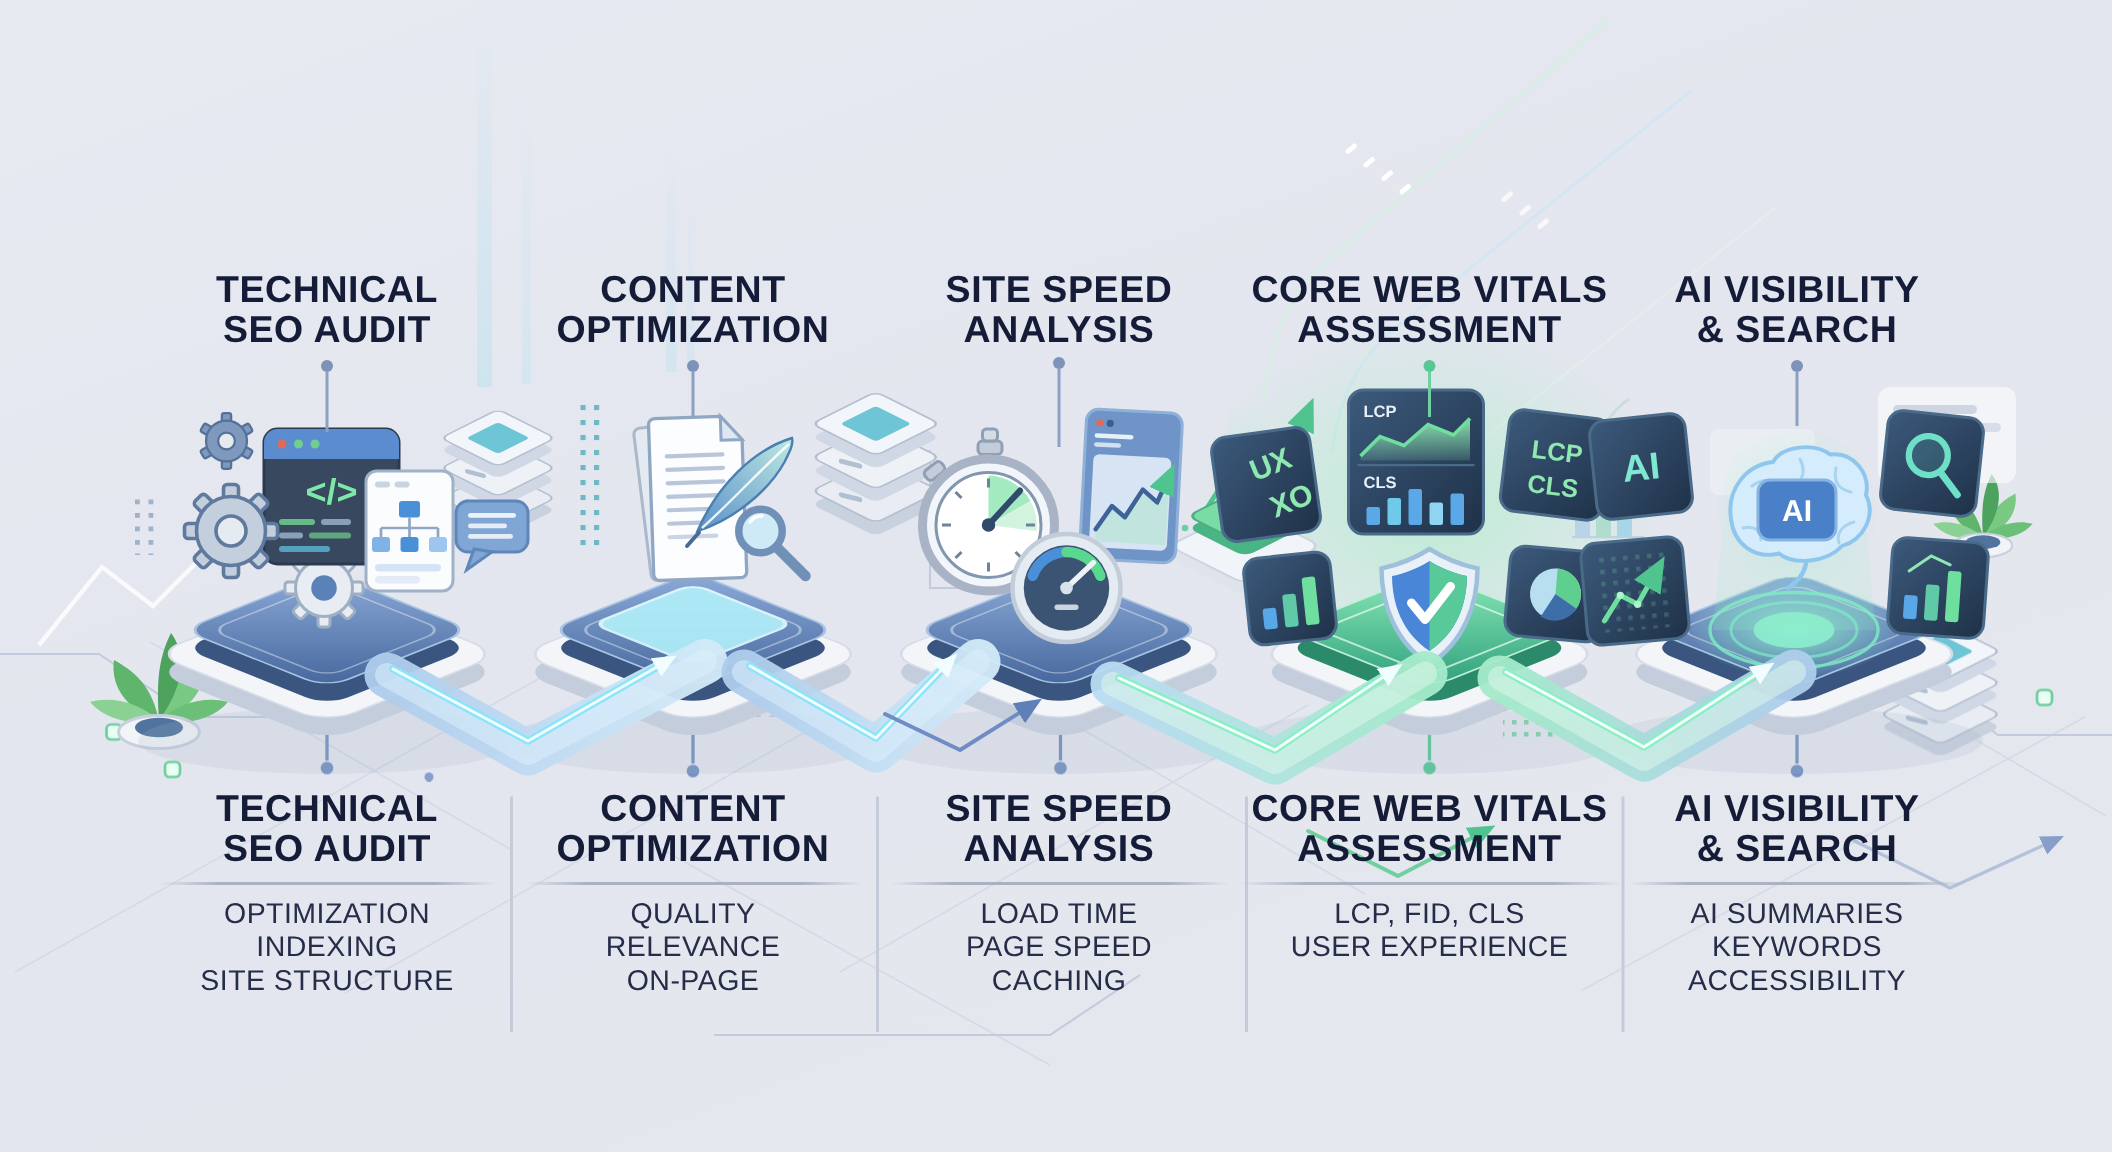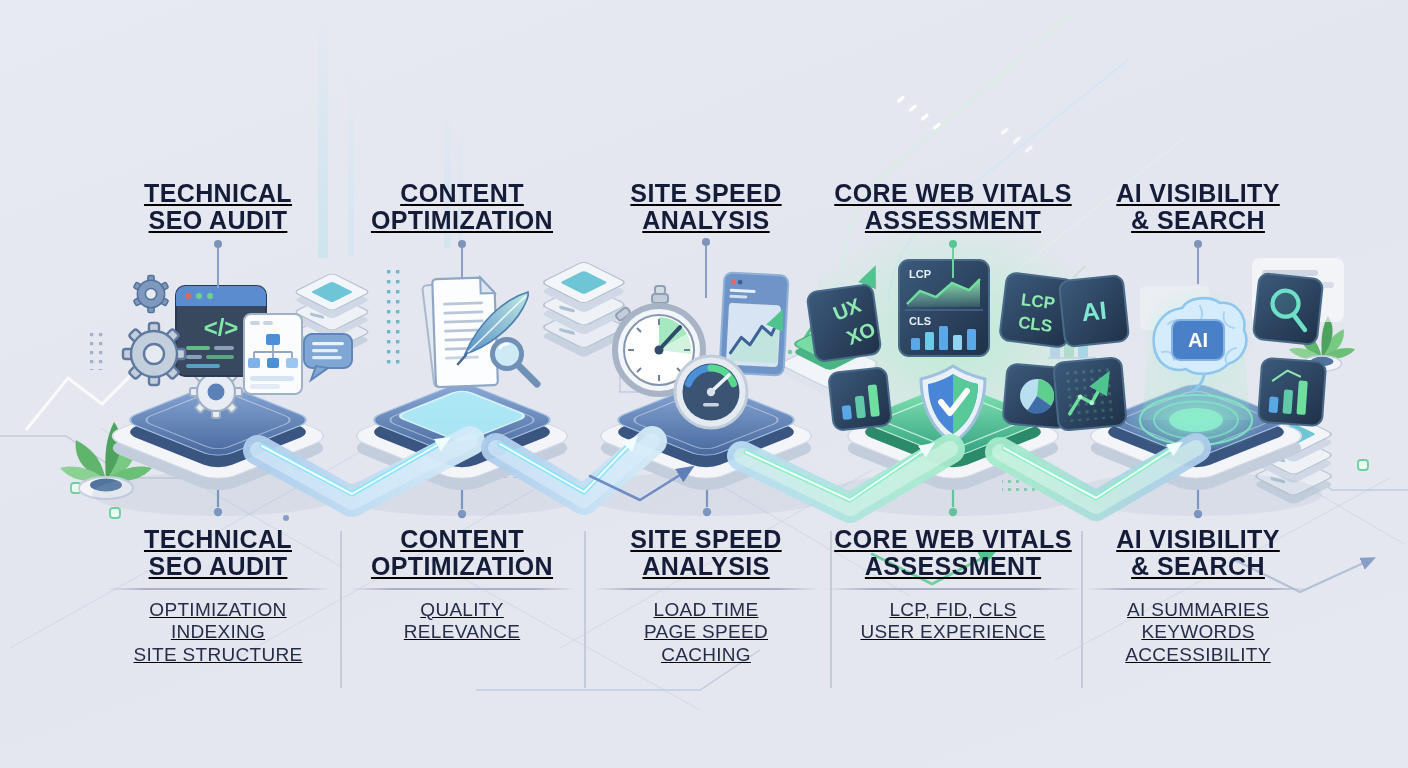--- a/index.html
+++ b/index.html
@@ -4,21 +4,21 @@
 <style>
   html,body{margin:0;padding:0;background:#dfe2ea;}
   .canvas{
     position:relative;width:1408px;height:768px;overflow:hidden;
     background:linear-gradient(160deg,#e8eaf2 0%,#e3e6ee 45%,#e6e8ef 100%);
     font-family:"Liberation Sans",sans-serif;
   }
   svg{display:block}
   .layer{position:absolute;left:0;top:0;width:1408px;height:768px;}
   .stage-svg{position:absolute;top:250px;width:320px;height:300px;z-index:2;}
-  .top-title,.bottom-block{position:absolute;width:320px;text-align:center;z-index:4;text-decoration:underline;}
+  .top-title,.bottom-block{position:absolute;width:320px;text-align:center;z-index:4;}
   .top-title{top:180px;}
   .ttl{font-weight:800;font-size:25px;line-height:27px;letter-spacing:.4px;color:#141c38;}
   .connector{position:absolute;z-index:3;width:8px;}
   .connector .dot{width:8px;height:8px;border-radius:50%;margin:0 auto;}
   .connector .stem{width:2.4px;height:40px;margin:0 auto;}
   .bottom-block{top:526px;}
   .underline{height:1.5px;width:225px;margin:8px auto 9px auto;
     background:linear-gradient(90deg,rgba(170,178,196,0),#a9b1c3 18%,#a9b1c3 82%,rgba(170,178,196,0));}
   .items div{font-size:19px;line-height:22.5px;font-weight:500;color:#252d49;letter-spacing:.3px;}
   .vdivider{position:absolute;top:531px;height:157px;width:1.5px;background:#c5cbd8;z-index:1;}
@@ -653,20 +653,21 @@
     <div>SITE STRUCTURE</div>
   </div>
 </div>
 <div class="bottom-block" style="left:302px">
   <div class="ttl">CONTENT</div>
   <div class="ttl">OPTIMIZATION</div>
   <div class="underline"></div>
   <div class="items">
     <div>QUALITY</div>
     <div>RELEVANCE</div>
+    <div>ON-PAGE</div>
   </div>
 </div>
 <div class="bottom-block" style="left:546px">
   <div class="ttl">SITE SPEED</div>
   <div class="ttl">ANALYSIS</div>
   <div class="underline"></div>
   <div class="items">
     <div>LOAD TIME</div>
     <div>PAGE SPEED</div>
     <div>CACHING</div>

